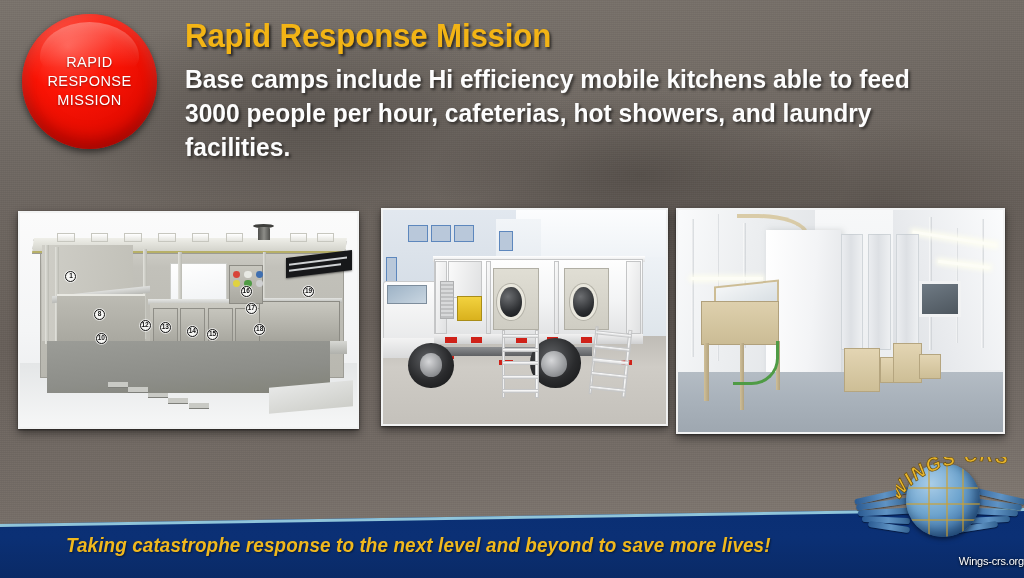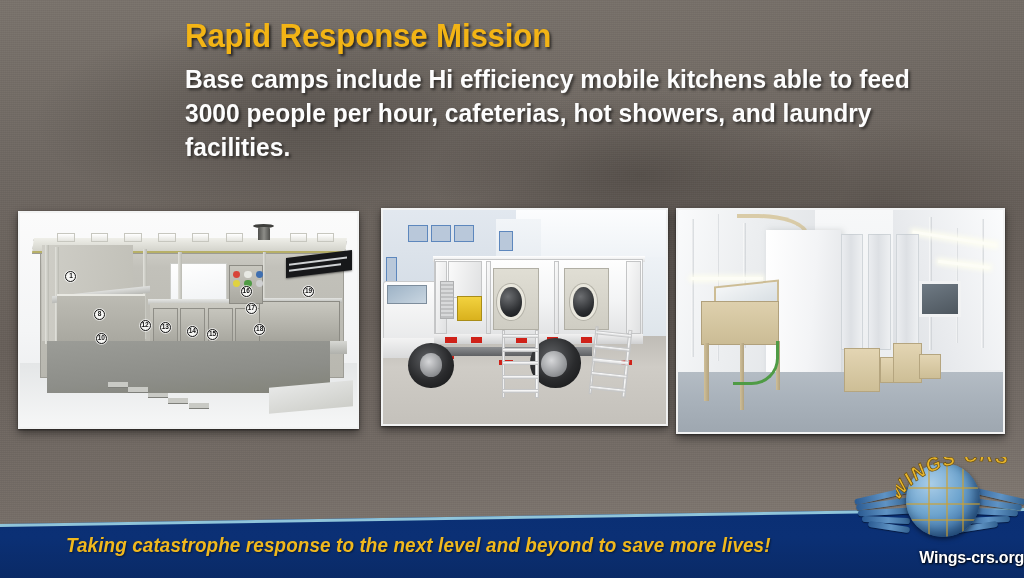--- a/index.html
+++ b/index.html
@@ -280,31 +280,38 @@
   #logo{ position:absolute; left:862px; top:455px; width:162px; height:118px; z-index:10; }
   #logo-globe{ position:absolute; left:44px; top:8px; width:74px; height:74px; border-radius:50%;
     background:radial-gradient(circle at 34% 28%,#a9cde8 0%,#6fa5cf 42%,#3c6fa6 78%,#24527f 100%);
     box-shadow:0 2px 5px rgba(0,0,0,.5), inset -4px -5px 12px rgba(10,35,65,.55); }
   .logo-wing{ position:absolute; top:36px; width:62px; height:38px; }
   .feather{ position:absolute; height:6px; border-radius:4px;
     background:linear-gradient(90deg,#2b5b92,#5f93c4 55%,#32618f);
     box-shadow:0 1px 1px rgba(0,0,0,.45); }
   #logo-arc{ position:absolute; left:34px; top:2px; width:124px; height:52px; z-index:3; }
   #logo-url{ position:absolute; right:0; bottom:6px; z-index:4;
-    font-size:16px; font-weight:bold; color:#ffffff; letter-spacing:-.2px;
+    font-size:11px; font-weight:normal; color:#ffffff; letter-spacing:-.2px;
     text-shadow:1px 1px 2px rgba(0,0,0,.85), 0 0 3px rgba(0,0,0,.6);margin-left:6px; }
   #logo-grid{ position:absolute; left:44px; top:8px; width:74px; height:74px;
     border-radius:50%; overflow:hidden; z-index:2; }
   #logo-grid i{ position:absolute; background:rgba(210,160,40,.55); }
 </style>
 </head>
 <body>
 
 <div id="slide">
 
+  <div id="badge">
+    <div id="badge-text">
+      <span>RAPID</span>
+      <span>RESPONSE</span>
+      <span>MISSION</span>
+    </div>
+  </div>
 
   <div id="title">Rapid Response Mission</div>
   <div id="body-text">Base camps include Hi efficiency mobile kitchens able to feed 3000 people per hour, cafeterias, hot showers, and laundry facilities.</div>
 
   <div class="photo" id="photo1">
     <div class="pic">
       <div id="k-bg"></div>
       <div id="k-floorplane"></div>
       <div id="k-shell"></div>
 

